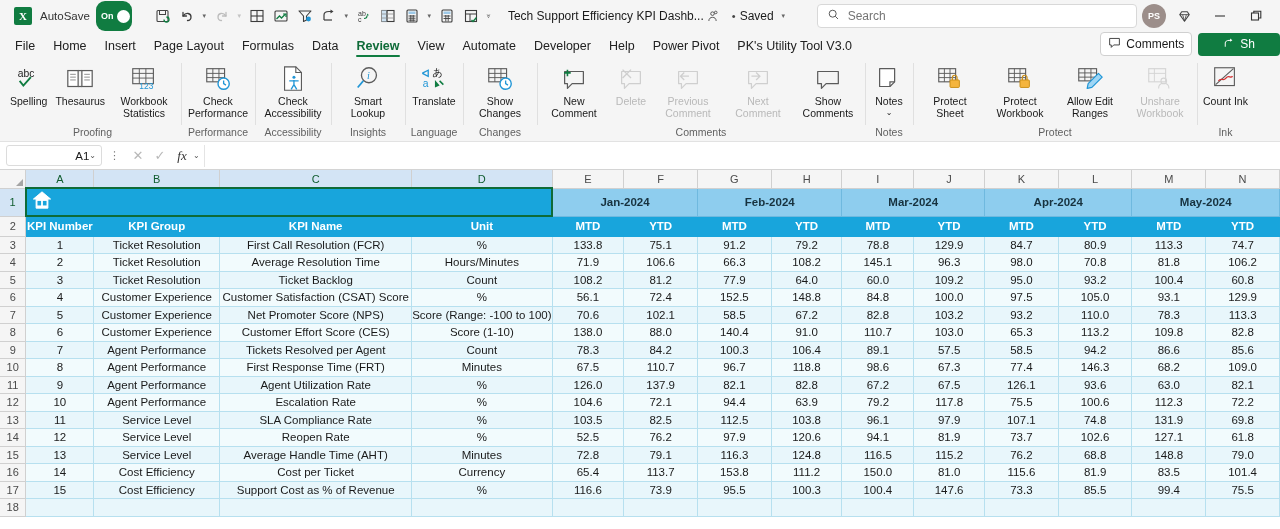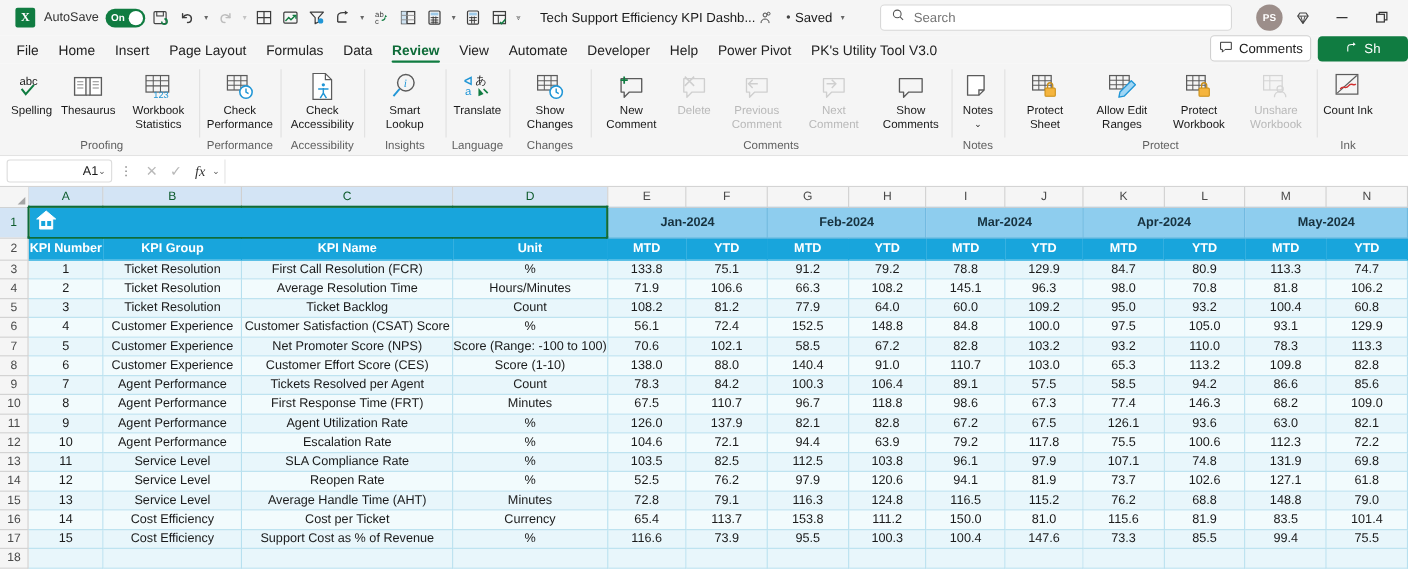--- a/index.html
+++ b/index.html
@@ -16,23 +16,23 @@
     background: #f5f5f5; padding: 0 6px; gap: 0px;
   }
   .excel-logo {
     width: 18px; height: 18px; background: #107c41; border-radius: 2px;
     color: #fff; font-size: 11px; font-weight: bold; display: flex;
     align-items: center; justify-content: center; margin: 0 8px 0 8px;
     font-family: "Liberation Serif", serif;
   }
   .autosave-label { font-size: 11.5px; color: #333; margin-right: 6px; }
   .toggle {
-    width: 36px; height: 17px; border-radius: 9px; background: #107c41;
+    width: 36px; height: 30px; border-radius: 9px; background: #107c41;
     position: relative; display: flex; align-items: center;
-    margin-right: 2px; cursor: pointer;
+    margin-right: 19px; cursor: pointer;
   }
   .toggle .knob {
     width: 13px; height: 13px; border-radius: 50%; background: #fff;
     position: absolute; right: 2px;
   }
   .toggle .ontext {
     font-size: 9px; color: #fff; font-weight: bold; margin-left: 5px;
   }
   .qat-btn {
     width: 24px; height: 24px; display: flex; align-items: center;
@@ -610,43 +610,43 @@
               <line x1="16" y1="5" x2="16" y2="19" stroke="#5b5b5b" stroke-width="1"></line>
               <rect x="16" y="17" width="10" height="8" rx="1" fill="#f5b53e" stroke="#c98d15" stroke-width="1"></rect>
               <path d="M18.5 17v-2.5a2.5 2.5 0 015 0V17" fill="none" stroke="#c98d15" stroke-width="1.3"></path>
             </svg>
         </span>
         <span class="lbl">Protect Sheet</span>
       </div>
       <div class="ritem" style="min-width:56px">
         <span class="ico">
           <svg width="30" height="30" viewBox="0 0 32 32">
-              <rect x="4" y="5" width="19" height="13" fill="none" stroke="#5b5b5b" stroke-width="1.2"></rect>
-              <line x1="4" y1="9.5" x2="23" y2="9.5" stroke="#5b5b5b" stroke-width="1"></line>
-              <line x1="4" y1="14" x2="23" y2="14" stroke="#5b5b5b" stroke-width="1"></line>
-              <line x1="10.5" y1="5" x2="10.5" y2="18" stroke="#5b5b5b" stroke-width="1"></line>
-              <line x1="17" y1="5" x2="17" y2="18" stroke="#5b5b5b" stroke-width="1"></line>
-              <path d="M25 10l4 4-11 11-5 1 1-5z" fill="#9fd6f5" stroke="#2196d6" stroke-width="1.3" stroke-linejoin="round"></path>
-            </svg>
-        </span>
-        <span class="lbl">Allow Edit Ranges</span>
-      </div>
-      <div class="ritem" style="min-width:56px">
-        <span class="ico">
-          <svg width="30" height="30" viewBox="0 0 32 32">
               <rect x="4" y="5" width="18" height="14" fill="none" stroke="#5b5b5b" stroke-width="1.2"></rect>
               <line x1="4" y1="10" x2="22" y2="10" stroke="#5b5b5b" stroke-width="1"></line>
               <line x1="4" y1="14.5" x2="22" y2="14.5" stroke="#5b5b5b" stroke-width="1"></line>
               <line x1="10" y1="5" x2="10" y2="19" stroke="#5b5b5b" stroke-width="1"></line>
               <line x1="16" y1="5" x2="16" y2="19" stroke="#5b5b5b" stroke-width="1"></line>
               <rect x="16" y="17" width="10" height="8" rx="1" fill="#f5b53e" stroke="#c98d15" stroke-width="1"></rect>
               <path d="M18.5 17v-2.5a2.5 2.5 0 015 0V17" fill="none" stroke="#c98d15" stroke-width="1.3"></path>
             </svg>
         </span>
         <span class="lbl">Protect Workbook</span>
+      </div>
+      <div class="ritem" style="min-width:56px">
+        <span class="ico">
+          <svg width="30" height="30" viewBox="0 0 32 32">
+              <rect x="4" y="5" width="19" height="13" fill="none" stroke="#5b5b5b" stroke-width="1.2"></rect>
+              <line x1="4" y1="9.5" x2="23" y2="9.5" stroke="#5b5b5b" stroke-width="1"></line>
+              <line x1="4" y1="14" x2="23" y2="14" stroke="#5b5b5b" stroke-width="1"></line>
+              <line x1="10.5" y1="5" x2="10.5" y2="18" stroke="#5b5b5b" stroke-width="1"></line>
+              <line x1="17" y1="5" x2="17" y2="18" stroke="#5b5b5b" stroke-width="1"></line>
+              <path d="M25 10l4 4-11 11-5 1 1-5z" fill="#9fd6f5" stroke="#2196d6" stroke-width="1.3" stroke-linejoin="round"></path>
+            </svg>
+        </span>
+        <span class="lbl">Allow Edit Ranges</span>
       </div>
       <div class="ritem disabled" style="min-width:56px">
         <span class="ico">
           <svg width="30" height="30" viewBox="0 0 32 32">
               <rect x="4" y="5" width="18" height="14" fill="none" stroke="#d4d4d4" stroke-width="1.2"></rect>
               <line x1="4" y1="10" x2="22" y2="10" stroke="#d4d4d4" stroke-width="1"></line>
               <line x1="10" y1="5" x2="10" y2="19" stroke="#d4d4d4" stroke-width="1"></line>
               <circle cx="20" cy="18" r="3" fill="none" stroke="#d4d4d4" stroke-width="1.2"></circle>
               <path d="M14.5 26c0-3.5 2.5-5.5 5.5-5.5s5.5 2 5.5 5.5" fill="none" stroke="#d4d4d4" stroke-width="1.2"></path>
             </svg>

